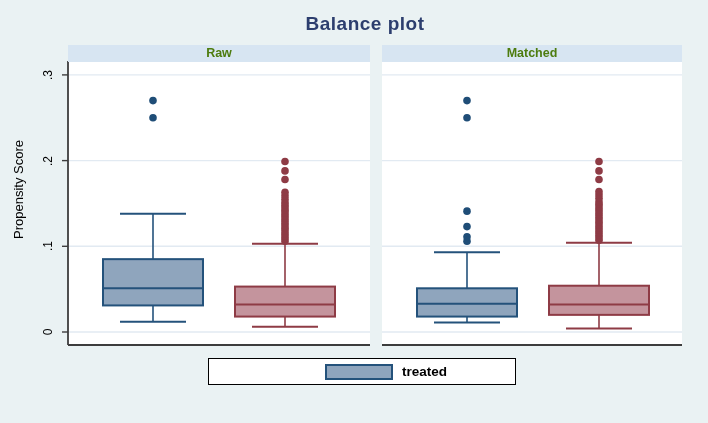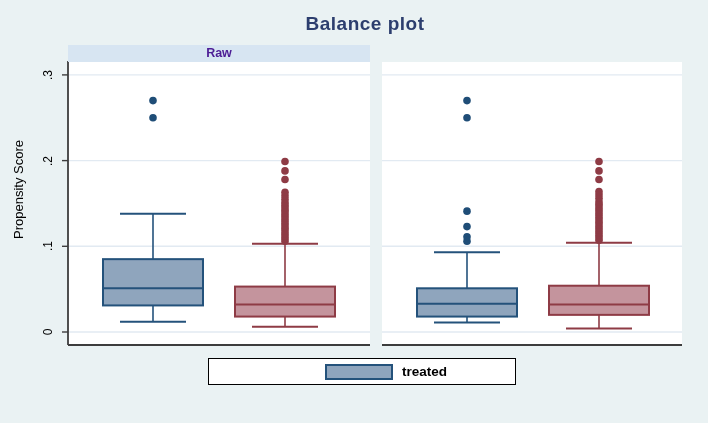--- a/index.html
+++ b/index.html
@@ -30,21 +30,21 @@
     color: #2c3e6e;
   }
   .panel-header {
     position: absolute;
     top: 45px;
     height: 17px;
     background: #d7e5f2;
     text-align: center;
     font-size: 12.5px;
     font-weight: 700;
-    color: #4c1d95;
+    color: #4d7c0f;
     line-height: 17px;
   }
   .panel-header.raw { left: 68px; width: 302px; }
   .panel-header.matched { left: 382px; width: 300px; }
   .y-axis-title {
     position: absolute;
     left: -52px;
     top: 182px;
     width: 140px;
     text-align: center;
@@ -191,20 +191,21 @@
       <line x1="68" y1="61" x2="68" y2="345" stroke="#3d3d3d" stroke-width="1.8"></line>
       <line x1="62" y1="332" x2="68" y2="332" stroke="#3d3d3d" stroke-width="1.4"></line>
       <line x1="62" y1="246.3" x2="68" y2="246.3" stroke="#3d3d3d" stroke-width="1.4"></line>
       <line x1="62" y1="160.6" x2="68" y2="160.6" stroke="#3d3d3d" stroke-width="1.4"></line>
       <line x1="62" y1="74.90000000000003" x2="68" y2="74.90000000000003" stroke="#3d3d3d" stroke-width="1.4"></line>
     </svg>
 
   <div class="chart-title">Balance plot</div>
 
   <div class="panel-header raw">Raw</div>
+  <div class="panel-header matched">Matched</div>
 
   <div class="y-axis-title">Propensity Score</div>
 
   <span class="ytick t0">0</span>
   <span class="ytick t1">.1</span>
   <span class="ytick t2">.2</span>
   <span class="ytick t3">.3</span>
 
   <div class="legend">
     <div class="legend-item">

